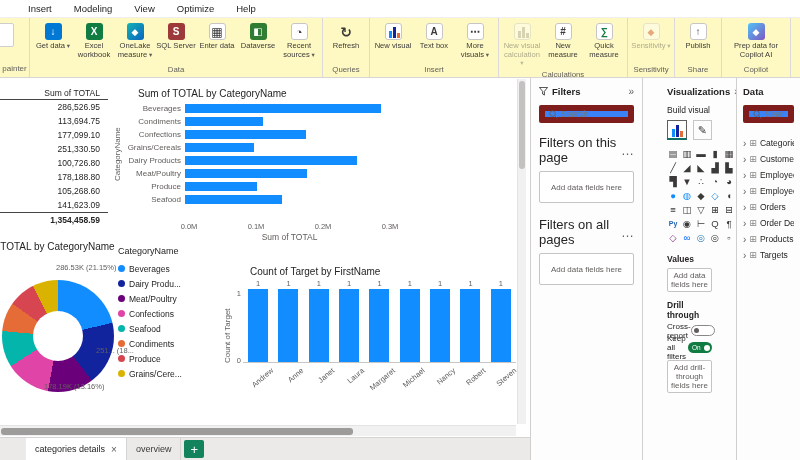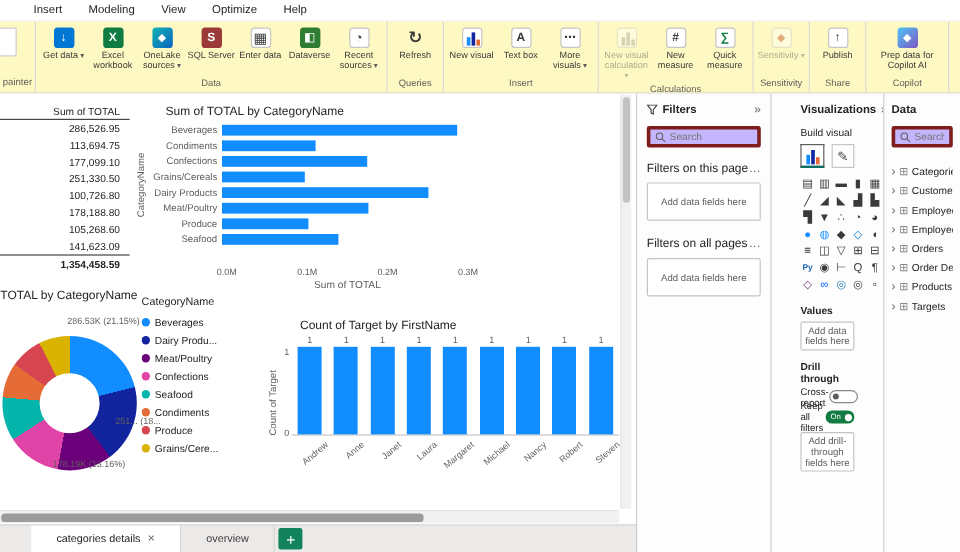--- a/index.html
+++ b/index.html
@@ -99,36 +99,36 @@
 
 
 #vscroll{position:absolute;left:517px;top:79px;width:9px;height:345px;background:#f1f1f1;border-left:1px solid #e4e3e1}
 .vthumb{position:absolute;left:1px;top:2px;width:6px;height:88px;background:#c4c2c0;border-radius:3px}
 #hscroll{position:absolute;left:0;top:425px;width:516px;height:11px;background:#f1f1f1;border-top:1px solid #e4e3e1}
 .hthumb{position:absolute;left:1px;top:2px;width:352px;height:7px;background:#9e9c9a;border-radius:3px}
 
 
 #tabbar{position:absolute;left:0;top:437px;width:530px;height:23px;background:#eceae8;border-top:1px solid #d6d4d2;display:flex;align-items:stretch;padding-left:26px}
 #ptabs{display:flex;align-items:stretch}
-.page-tab{padding:0 21px;display:flex;align-items:center;gap:6px;font-size:9px;color:#3b3a39;border-right:1px solid #d6d4d2;cursor:pointer;white-space:nowrap}
+.page-tab{padding:0 9px;display:flex;align-items:center;gap:6px;font-size:9px;color:#3b3a39;border-right:1px solid #d6d4d2;cursor:pointer;white-space:nowrap}
 .page-tab.active{background:#fff;color:#252423}
 .tclose::before{content:"×";color:#605e5c;font-size:10px}
 .add-tab{width:20px;margin:2px 0 2px 3px;background:var(--add-tab,#12835C);color:#fff;display:flex;align-items:center;justify-content:center;font-size:13px;border-radius:2px;cursor:pointer}
 
 
 .pane{position:absolute;top:78px;height:382px;background:#fdfdfd;border-left:1px solid #d1cfcd;padding:8px 8px;overflow:hidden}
 #filters-pane{left:530px;width:112px}
 #viz-pane{left:642px;width:94px;padding:8px 24px}
 #data-pane{left:736px;width:64px;padding:8px 6px}
 .phead{display:flex;align-items:center;gap:4px;font-size:9.5px;font-weight:bold;color:#252423;margin-bottom:8px}
 .collapse{margin-left:auto;color:#605e5c;font-weight:normal;font-size:10px;cursor:pointer}
 .collapse::before{content:"»"}
-.searchbox{display:flex;align-items:center;gap:3px;border:3px solid #7f1d1d;border-radius:2px;height:18px;padding:0 4px;background:#c4b5fd;margin-bottom:12px}
+.searchbox{display:flex;align-items:center;gap:3px;border:6px solid #7f1d1d;border-radius:2px;height:18px;padding:0 4px;background:#3b82f6;margin-bottom:12px}
 .searchbox input{border:0;outline:0;width:100%;font-size:8.5px;font-family:inherit;color:#252423;background:transparent}
-.fsec-label{display:flex;align-items:center;font-size:10px;color:#252423;margin:4px 0 6px}
+.fsec-label{display:flex;align-items:center;font-size:13px;color:#252423;margin:4px 0 6px}
 .dots{margin-left:auto;color:#605e5c;cursor:pointer}
 .dots::before{content:"…"}
 .dropzone{min-height:32px;border:1px solid #c6c4c2;border-radius:2px;display:flex;align-items:center;justify-content:center;text-align:center;font-size:8px;color:#605e5c;background:#fff;margin-bottom:14px;padding:2px;cursor:pointer}
 .dropzone.small{min-height:18px;margin:4px 0 8px}
 .sublabel{font-size:8.5px;color:#252423;margin:0 0 5px}
 .seclabel{font-size:8.5px;font-weight:bold;color:#252423;margin:6px 0 2px}
 .mode-row{display:flex;gap:6px;margin-bottom:7px}
 .mode-build{width:20px;height:20px;border:1px solid #605e5c;border-bottom:2px solid #0d6e63;background-color:#fff;background-image:linear-gradient(#118DFF,#118DFF),linear-gradient(#12239E,#12239E),linear-gradient(#E66C37,#E66C37);background-repeat:no-repeat;background-size:3px 8px,3px 12px,3px 6px;background-position:4px 8px,8px 4px,12px 10px;cursor:pointer}
 .mode-format{width:20px;height:20px;border:1px solid #c8c6c4;display:flex;align-items:center;justify-content:center;font-size:11px;color:#3b3a39;cursor:pointer}
 .mode-format::before{content:"✎"}
@@ -171,21 +171,21 @@
             <div class="rbtn has-arrow">
               <div class="ric ric-get-data"></div>
               <span class="rbtn-label">Get data</span>
             </div>
             <div class="rbtn">
               <div class="ric ric-excel"></div>
               <span class="rbtn-label">Excel workbook</span>
             </div>
             <div class="rbtn has-arrow">
               <div class="ric ric-onelake"></div>
-              <span class="rbtn-label">OneLake sources</span>
+              <span class="rbtn-label">OneLake measure</span>
             </div>
             <div class="rbtn">
               <div class="ric ric-sql"></div>
               <span class="rbtn-label">SQL Server</span>
             </div>
             <div class="rbtn">
               <div class="ric ric-enter-data"></div>
               <span class="rbtn-label">Enter data</span>
             </div>
             <div class="rbtn">

